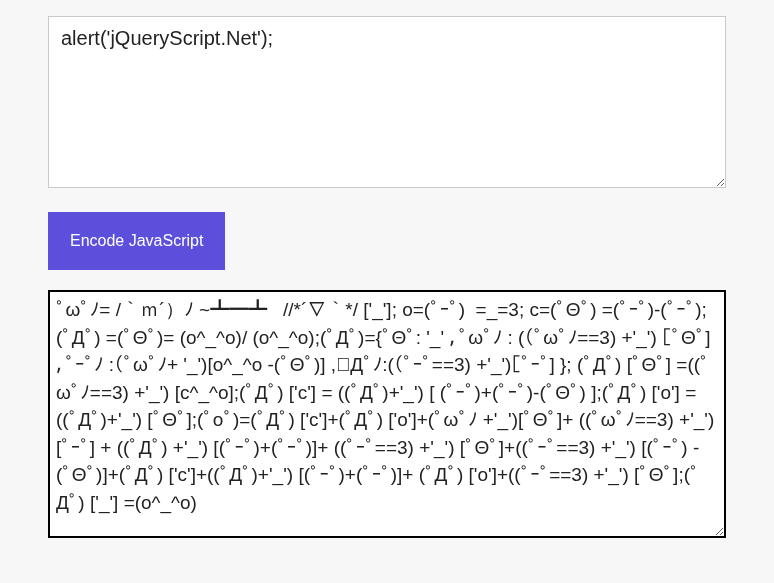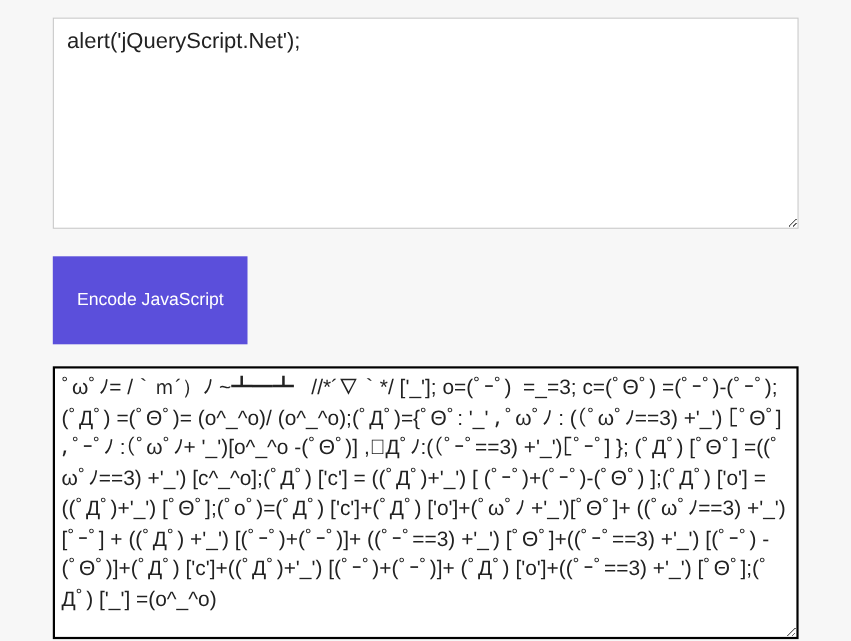--- a/index.html
+++ b/index.html
@@ -5,33 +5,33 @@
   * { box-sizing: border-box; }
   body {
     margin: 0;
     padding: 16px 48px;
     background: #f7f7f7;
     font-family: -apple-system, BlinkMacSystemFont, "Segoe UI", Arial, sans-serif;
     width: 774px;
   }
   .input-area {
     width: 100%;
-    height: 192px;
+    height: 172px;
     padding: 10px 12px;
     font-size: 20px;
     font-family: -apple-system, BlinkMacSystemFont, "Segoe UI", Arial, sans-serif;
     border: 1px solid #c9c9c9;
     background: #fff;
     resize: both;
     outline: none;
     color: #222;
   }
   .encode-btn {
     margin-top: 20px;
-    padding: 31px 22px;
+    padding: 20px 22px;
     font-size: 16px;
     color: #fff;
     background: #5b4fdb;
     border: none;
     cursor: pointer;
     font-family: inherit;
   }
   .output-area {
     margin-top: 20px;
     width: 100%;

